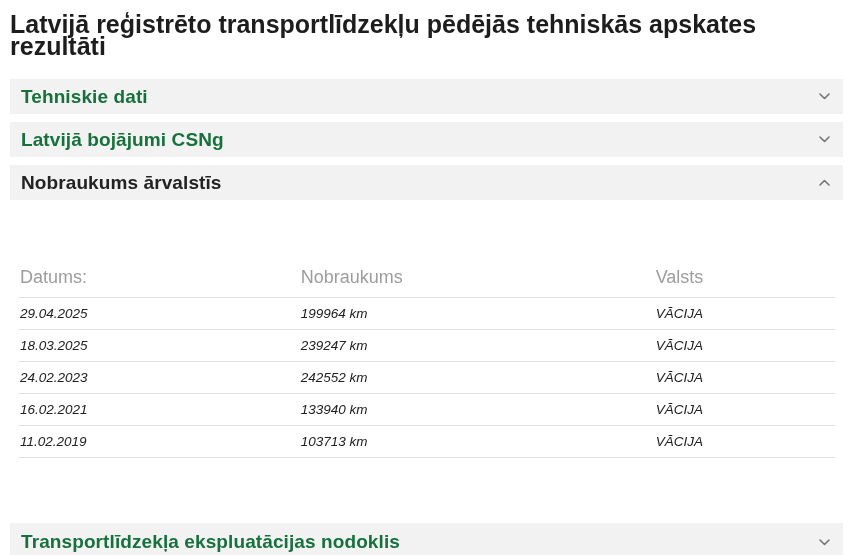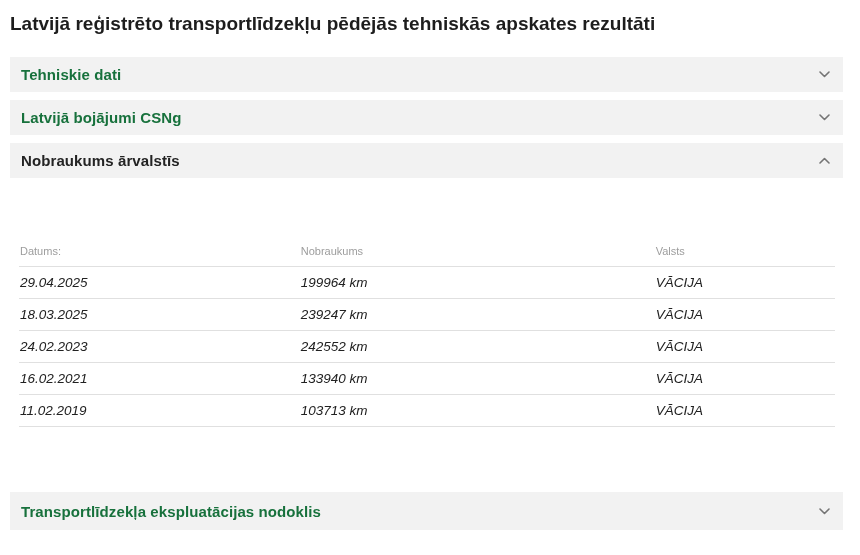--- a/index.html
+++ b/index.html
@@ -6,39 +6,39 @@
   html, body { margin: 0; padding: 0; }
   body {
     width: 860px;
     height: 555px;
     background: #ffffff;
     font-family: "Liberation Sans", sans-serif;
     overflow: hidden;
   }
   .page-title {
     margin: 13px 10px 22px 10px;
-    font-size: 19px;
+    font-size: 25px;
     line-height: 22px;
     font-weight: bold;
     color: #1d1d1d;
   }
   .accordion { }
   .acc-bar {
     height: 35px;
     margin: 0 17px 8px 10px;
     background: #f2f2f2;
     display: flex;
     align-items: center;
     justify-content: space-between;
     padding: 0 13px 0 11px;
     cursor: pointer;
   }
   .acc-bar--tall { height: 38px; text-align: right; }
   .acc-bar .acc-label {
-    font-size: 15px;
+    font-size: 19px;
     font-weight: bold;
     color: #17713c;
     letter-spacing: 0.1px;
   }
   .acc-bar.expanded .acc-label { color: #232323; }
   .chev {
     display: inline-flex;
     align-items: center;
     color: #757575;
     flex: 0 0 auto;
@@ -51,21 +51,21 @@
     border-collapse: collapse;
     table-layout: fixed;
   }
   table.mileage col.c1 { width: 34.4%; }
   table.mileage col.c2 { width: 43.5%; }
   table.mileage col.c3 { width: 22.1%; }
   table.mileage th {
     font-weight: normal;
     text-align: left;
     color: #9d9d9d;
-    font-size: 11px;
+    font-size: 18px;
     padding: 8px 0 9px 1px;
     border-bottom: 1px solid #e0e0e0;
   }
   table.mileage td {
     color: #212121;
     font-size: 13.5px;
     height: 32px;
     padding: 0 0 0 1px;
     border-bottom: 1px solid #e0e0e0;
     font-style: italic;

